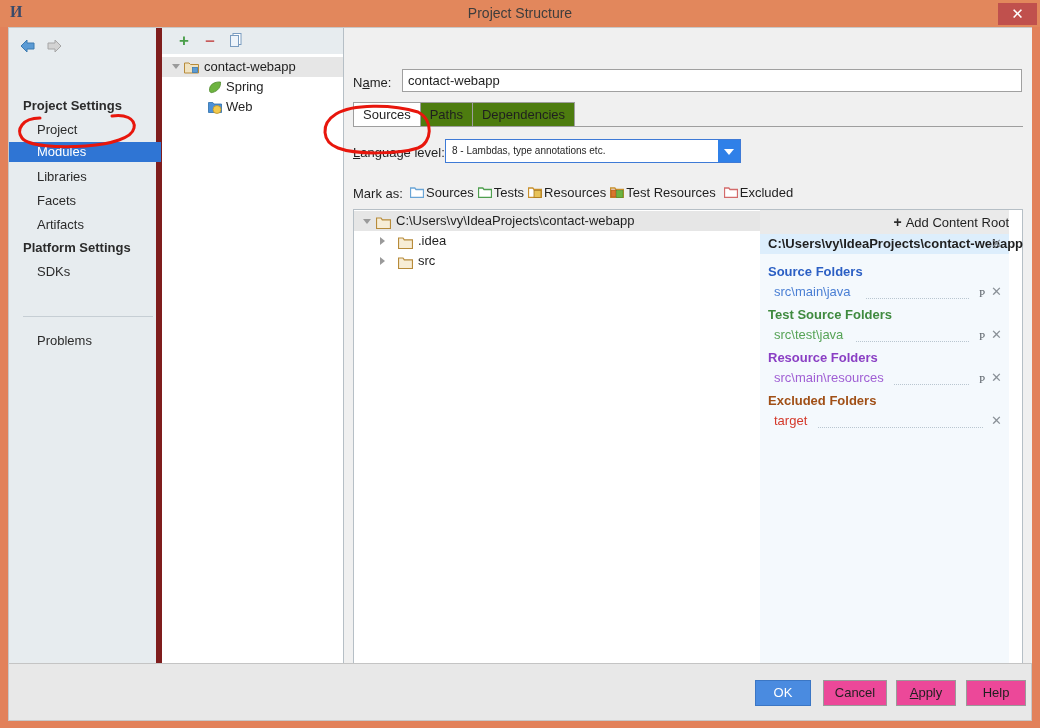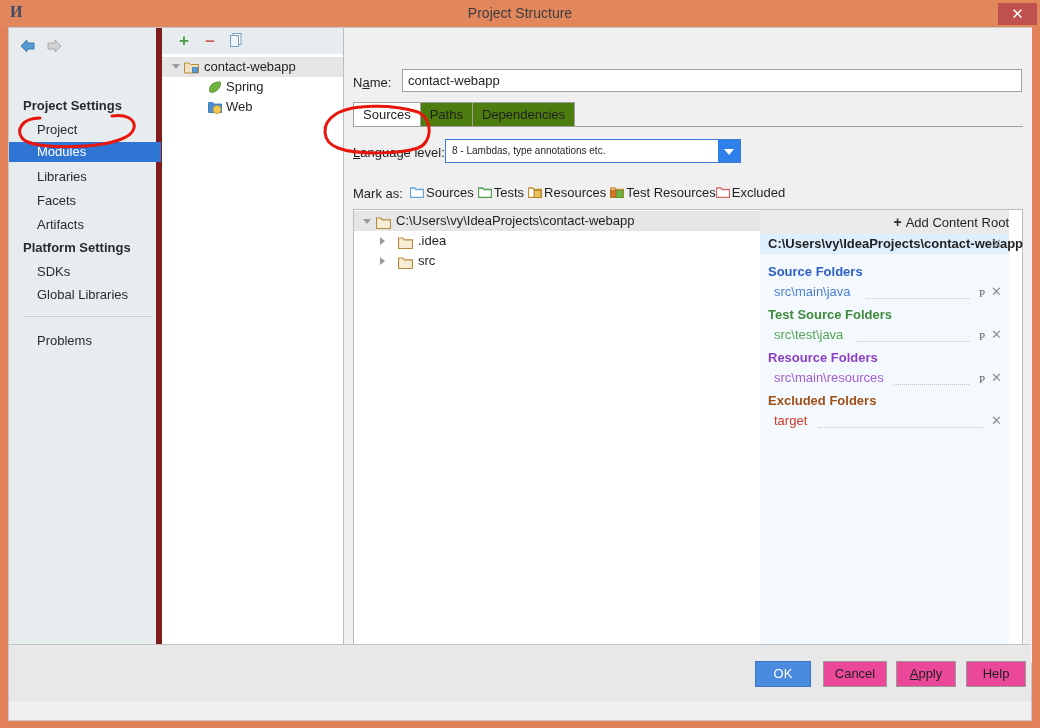--- a/index.html
+++ b/index.html
@@ -224,21 +224,21 @@
   .det-x {
     position: absolute; font-size: 13px; color: #8a9198; cursor: pointer;
     line-height: 14px;
   }
   .det-p {
     position: absolute; font-size: 11px; color: #5a6168; cursor: pointer;
     line-height: 14px; font-family: "Liberation Serif", serif;
   }
   
   .buttonbar {
-    position: absolute; left: 0; top: 616px; width: 1022px; height: 57px;
+    position: absolute; left: 0; top: 635px; width: 1022px; height: 57px;
     background: #e8e8e8; border-top: 1px solid #c4c4c4;
     box-sizing: border-box;
   }
   .btn {
     position: absolute; top: 16px; height: 26px;
     font-size: 13px; color: #1f1f1f; text-align: center;
     line-height: 24px; cursor: pointer; box-sizing: border-box;
     border: 1px solid #9a9a9a; background: #ec4899;
   }
   .btn.primary { background: #4a8be0; color: #ffffff; border-color: #3b76c4; }
@@ -275,21 +275,20 @@
 
       <div class="group-header" style="top:70px">Project Settings</div>
       <div class="group-header" style="top:212px">Platform Settings</div>
 
       <div class="nav-item selected" style="top:114px">Modules</div>
       <div class="nav-item" style="top:92px">Project</div>
       <div class="nav-item" style="top:139px">Libraries</div>
       <div class="nav-item" style="top:163px">Facets</div>
       <div class="nav-item" style="top:187px">Artifacts</div>
       <div class="nav-item" style="top:234px">SDKs</div>
-      <div class="nav-item" style="top:257px">Global Libraries</div>
       <div class="side-sep" style="top:288px"></div>
       <div class="nav-item" style="top:303px">Problems</div>
     </div>
 
     <div class="modtree">
       <div class="modtree-toolbar">
         <div class="tb-icon tb-plus">+</div>
         <div class="tb-icon tb-minus">–</div>
         <div class="tb-icon tb-copy">
           <svg width="15" height="16" viewBox="0 0 15 16">
@@ -376,21 +375,21 @@
         </div>
         <div class="mark-item" style="margin-left:4px">
           <span class="fold">
             <svg width="14" height="11" viewBox="0 0 14 11">
                 <path d="M0.5 1 L0.5 10.5 L13.5 10.5 L13.5 2.5 L6 2.5 L4.8 1 Z" fill="#ffffff" stroke="#c8902c" stroke-width="1.3"></path>
                 <rect x="1" y="3" width="5" height="7" fill="#d8762c" stroke="#a8551f" stroke-width="0.7"></rect>
                 <rect x="6.5" y="3.5" width="6.5" height="7" fill="#6db33f" stroke="#4f8a2d" stroke-width="0.7"></rect>
               </svg>
           </span><span>Test Resources</span>
         </div>
-        <div class="mark-item" style="margin-left:0">
+        <div class="mark-item" style="margin-left:8px">
           <span class="fold">
             <svg width="14" height="11" viewBox="0 0 14 11">
                 <path d="M0.5 1 L0.5 10.5 L13.5 10.5 L13.5 2.5 L6 2.5 L4.8 1 Z" fill="#ffffff" stroke="#d36b6b" stroke-width="1.3"></path>
               </svg>
           </span><span>Excluded</span>
         </div>
       </div>
 
       <div class="split">
 

